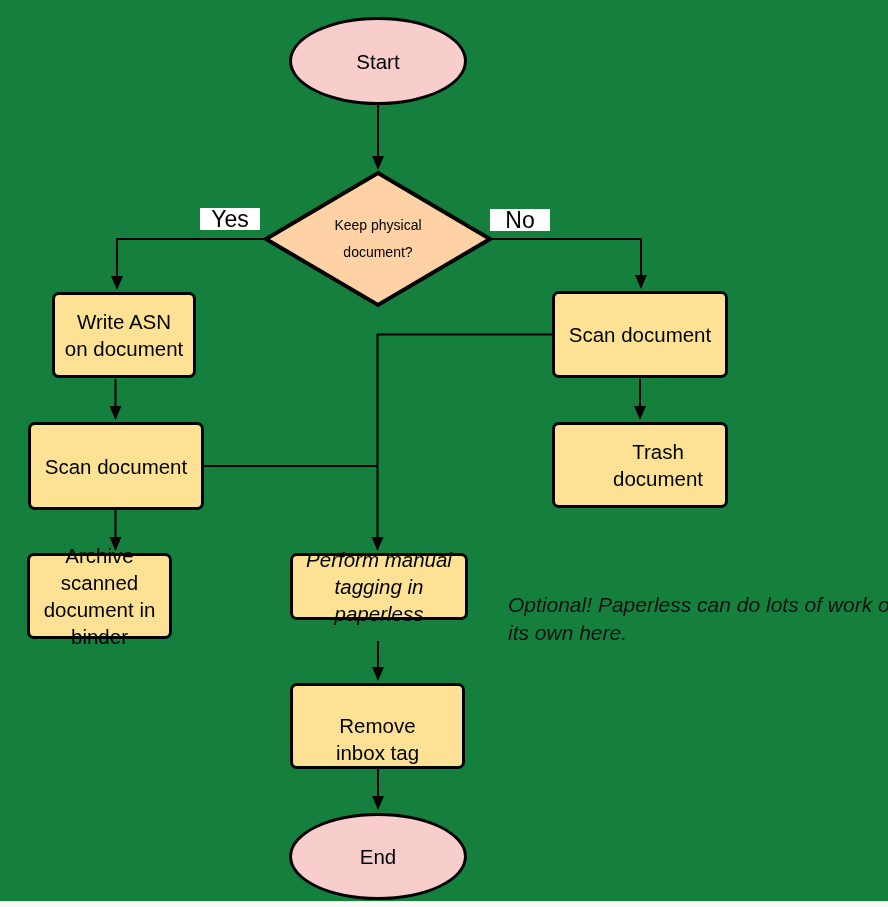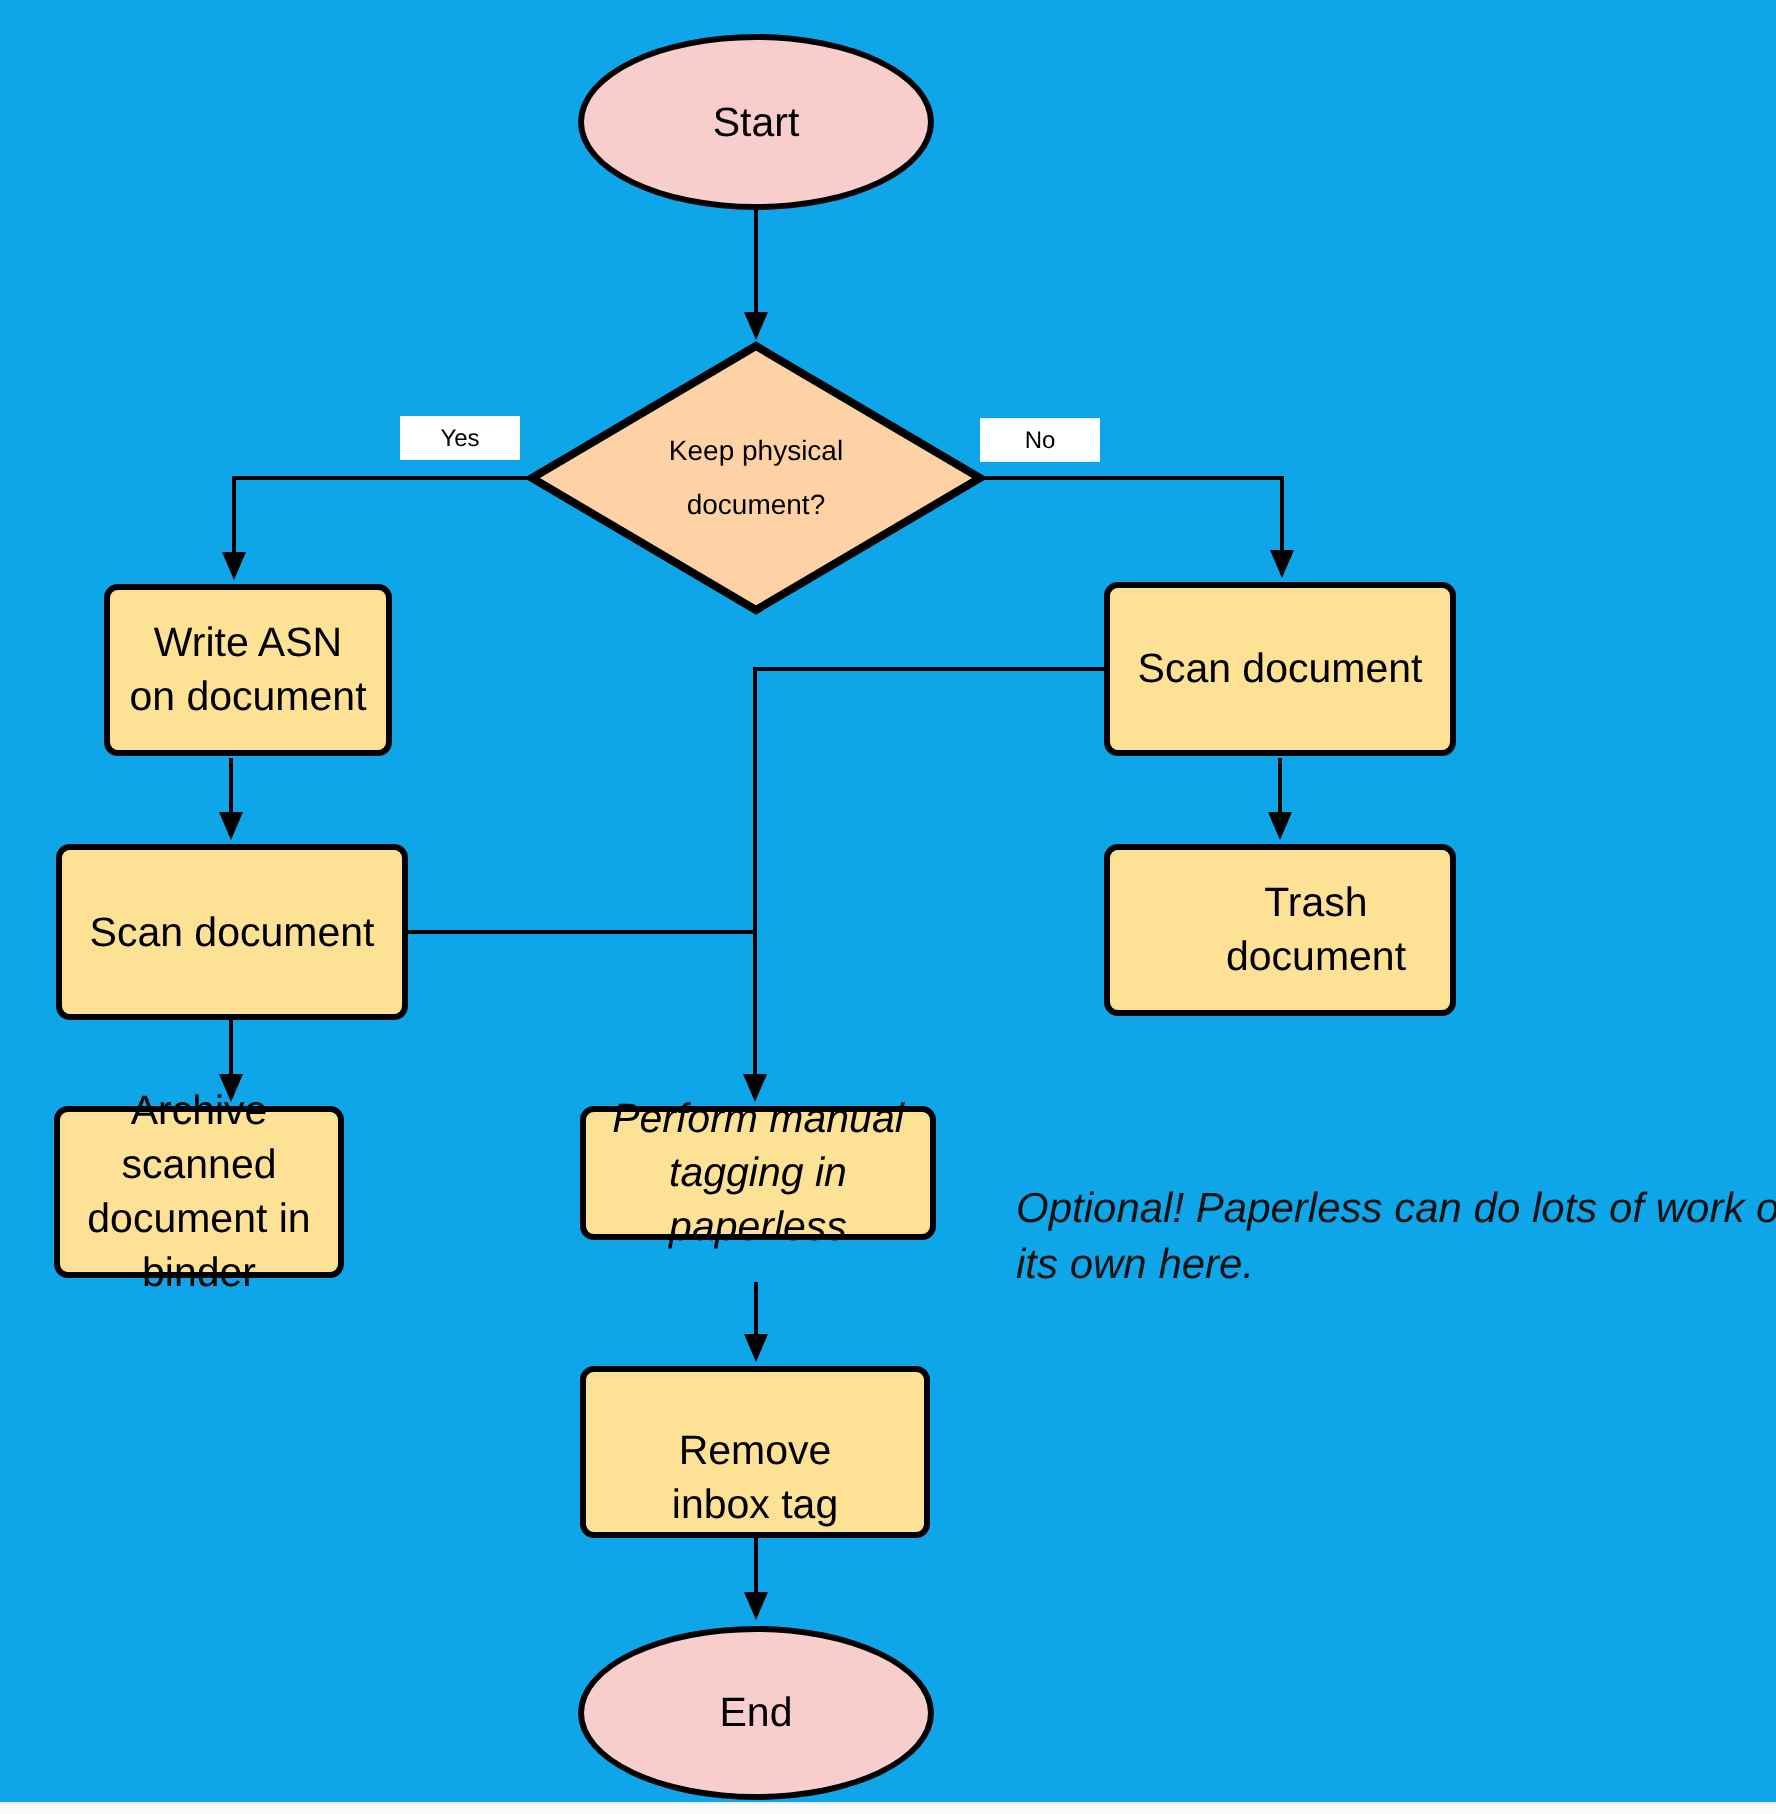--- a/index.html
+++ b/index.html
@@ -5,21 +5,21 @@
   :root{
     --terminal-fill:#f8cecc;
     --decision-fill:#ffd2a6;
     --process-fill:#fde295;
     --stroke:#000000;
   }
   html,body{margin:0;padding:0;background:#ffffff;}
   .canvas{
     position:relative;
     width:888px;height:907px;
-    background:#0ea5e9;
+    background:#15803d;
     font-family:"Liberation Sans", sans-serif;
     color:#000;
     overflow:hidden;
   }
   .edges{position:absolute;left:0;top:0;width:888px;height:907px;}
   .edge{stroke:var(--stroke);stroke-width:2;fill:none;}
   .decision-shape{fill:var(--decision-fill);stroke:var(--stroke);stroke-width:4;}
   .node{
     position:absolute;box-sizing:border-box;
     border:3px solid var(--stroke);
@@ -31,21 +31,21 @@
   }
   .node span{white-space:pre-line;}
   .terminal{border-radius:50%;background:var(--terminal-fill);}
   .decision-label{
     position:absolute;border:none;background:transparent;
     display:flex;align-items:center;justify-content:center;
     text-align:center;font-size:14px;line-height:27px;
   }
   .decision-label span{white-space:pre-line;}
   .edge-label{
-    position:absolute;font-size:12px;line-height:22px;
+    position:absolute;font-size:23px;line-height:22px;
     display:flex;align-items:center;justify-content:center;
     background:#ffffff;
   }
   .note{
     position:absolute;left:508px;top:591px;width:408px;
     font-size:21px;line-height:28px;font-style:italic;
     white-space:pre-line;color:#111;
   }
   .bottom-strip{
     position:absolute;left:0;top:901px;width:888px;height:6px;

